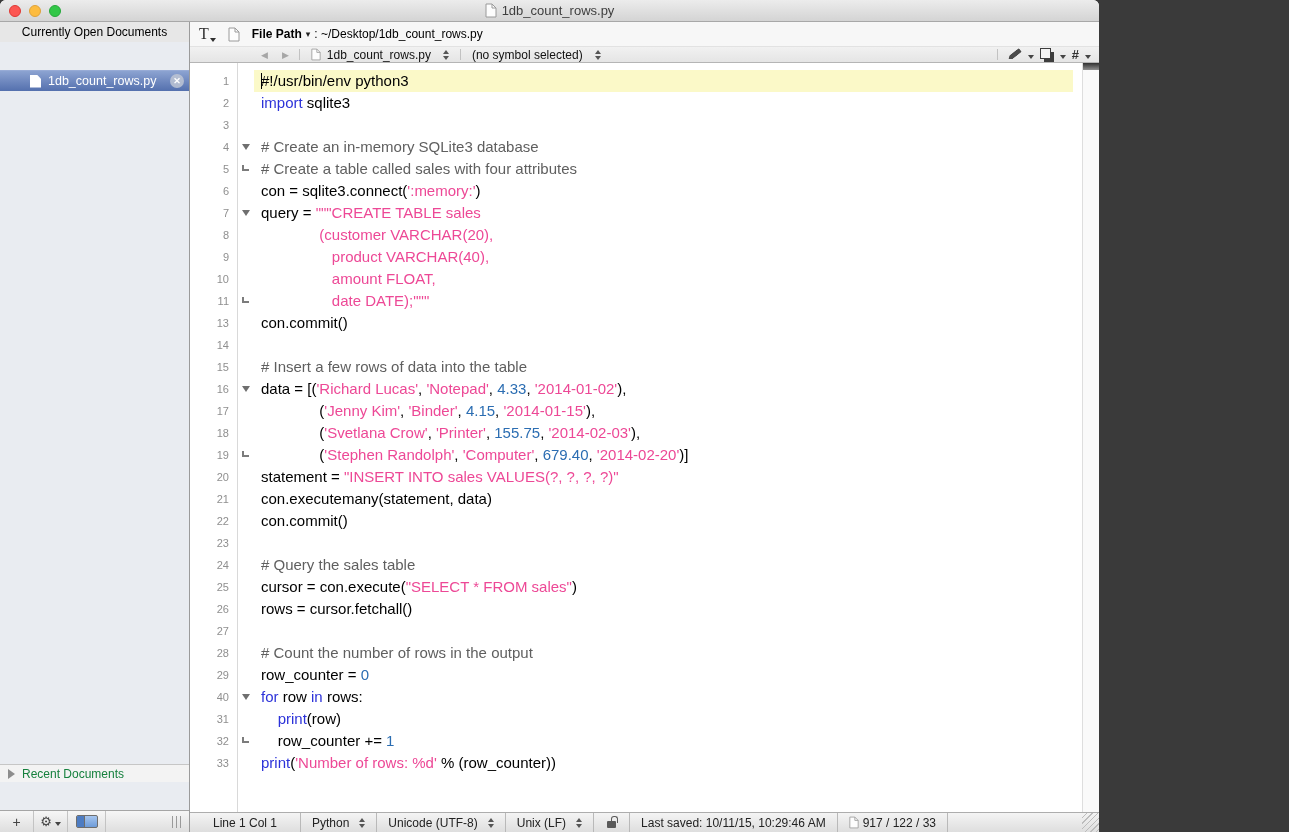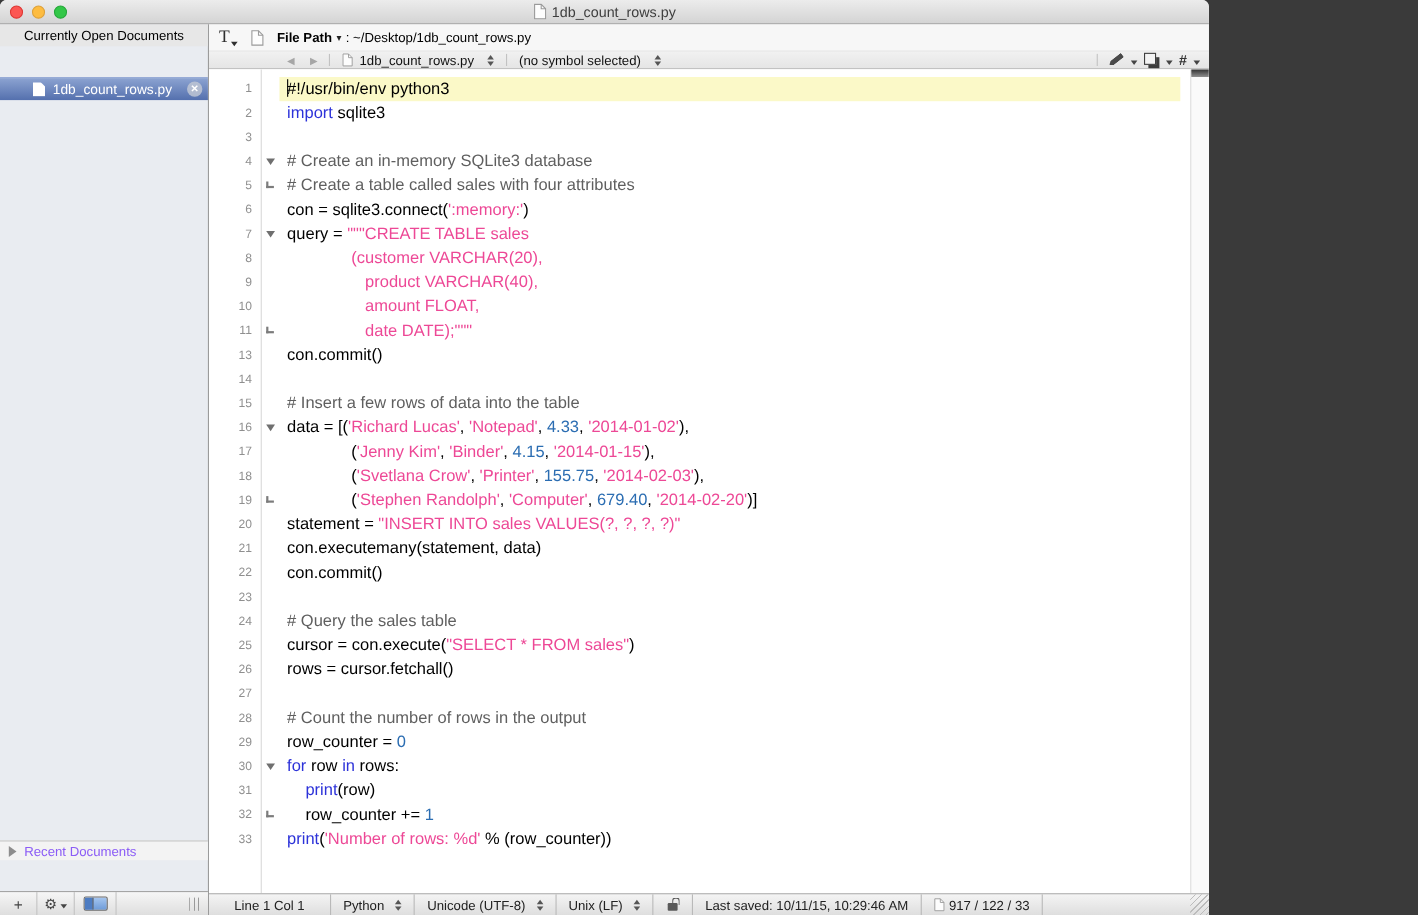--- a/index.html
+++ b/index.html
@@ -32,21 +32,21 @@
   .open-doc.selected { background:linear-gradient(#8ca3d1,#5470ae);
                        border-top:1px solid #97abd6; color:#fff; }
   .docpage-white { width:11px; height:13px; background:#fff;
                    clip-path:polygon(0 0,62% 0,100% 32%,100% 100%,0 100%); flex:0 0 11px; }
   .open-doc .doclabel { flex:1; }
   .close-btn { width:14px; height:14px; border-radius:50%; background:rgba(190,198,212,.85);
                color:#fff; font-size:9px; line-height:14px; text-align:center; font-weight:bold; }
   .sb-body { flex:1; }
   .sb-recent { flex:0 0 18px; border-top:1px solid #c6c6c6; background:#f3f3f3;
                display:flex; align-items:center; gap:7px; padding-left:8px;
-               font-size:12px; color:#8b5cf6; }
+               font-size:12px; color:#15803d; }
   .disclosure { width:0; height:0; border-top:5px solid transparent; border-bottom:5px solid transparent;
                 border-left:7px solid #8d8d8d; display:inline-block; }
   .sb-footer { flex:0 0 22px; border-top:1px solid #a5a5a5;
                background:linear-gradient(#f6f6f6,#dedede); display:flex; align-items:stretch; }
   .sb-btn { width:34px; border-right:1px solid #c3c3c3; display:flex; align-items:center;
             justify-content:center; gap:3px; color:#444; font-size:14px; }
   .gear { font-size:13px; line-height:1; }
   .mini-arrow { width:0; height:0; border-left:3.5px solid transparent; border-right:3.5px solid transparent;
                 border-top:4px solid #444; display:inline-block; margin-top:4px; }
   .panel-ic { width:22px; height:13px; border:1px solid #6d6d6d; border-radius:2px;
@@ -375,21 +375,21 @@
               <span class="ln">28</span>
               <span class="foldcol"></span>
               <span class="code"><span class="tk tk-com"># Count the number of rows in the output</span></span>
             </div>
             <div class="line">
               <span class="ln">29</span>
               <span class="foldcol"></span>
               <span class="code"><span class="tk tk-pl">row_counter = </span><span class="tk tk-num">0</span></span>
             </div>
             <div class="line">
-              <span class="ln">30</span>
+              <span class="ln">40</span>
               <span class="foldcol">
                 <span class="fold-start"></span>
               </span>
               <span class="code"><span class="tk tk-kw">for</span><span class="tk tk-pl"> row </span><span class="tk tk-kw">in</span><span class="tk tk-pl"> rows:</span></span>
             </div>
             <div class="line">
               <span class="ln">31</span>
               <span class="foldcol"></span>
               <span class="code"><span class="tk tk-pl">    </span><span class="tk tk-kw">print</span><span class="tk tk-pl">(row)</span></span>
             </div>

